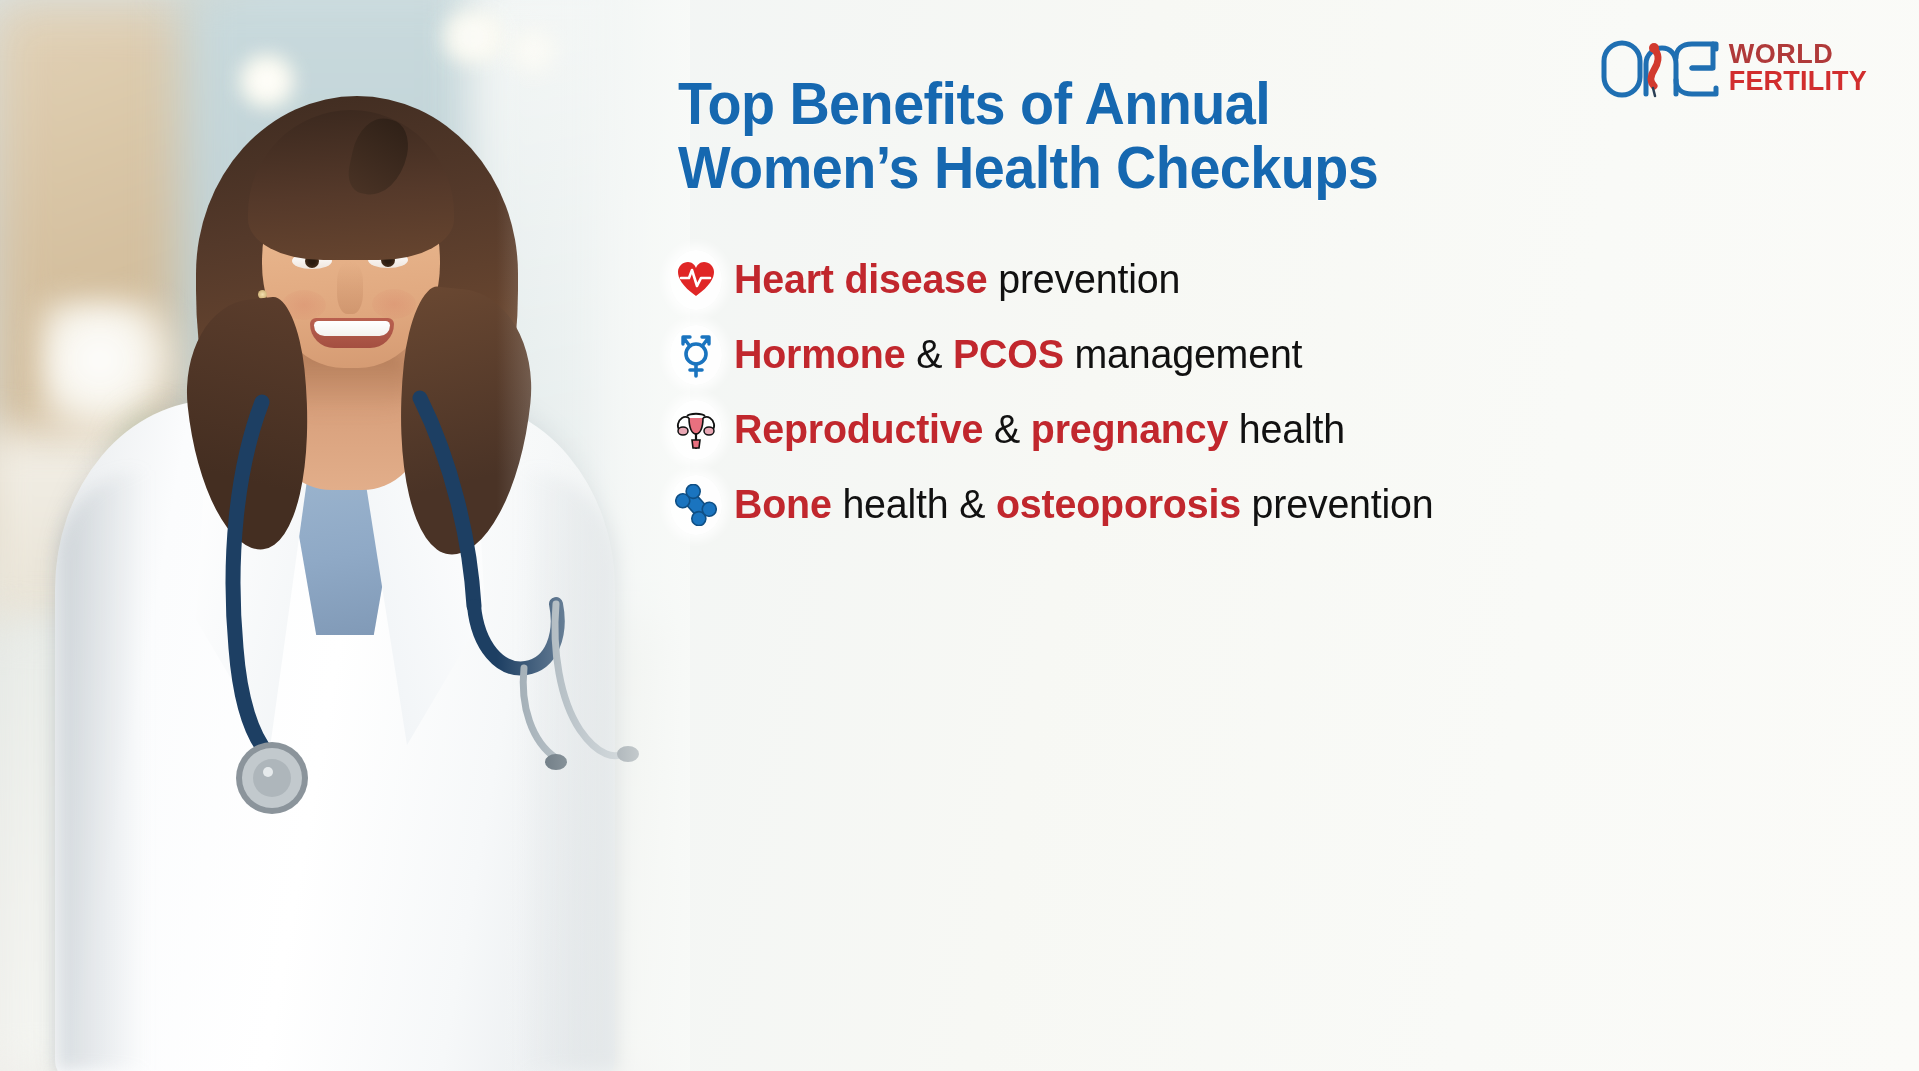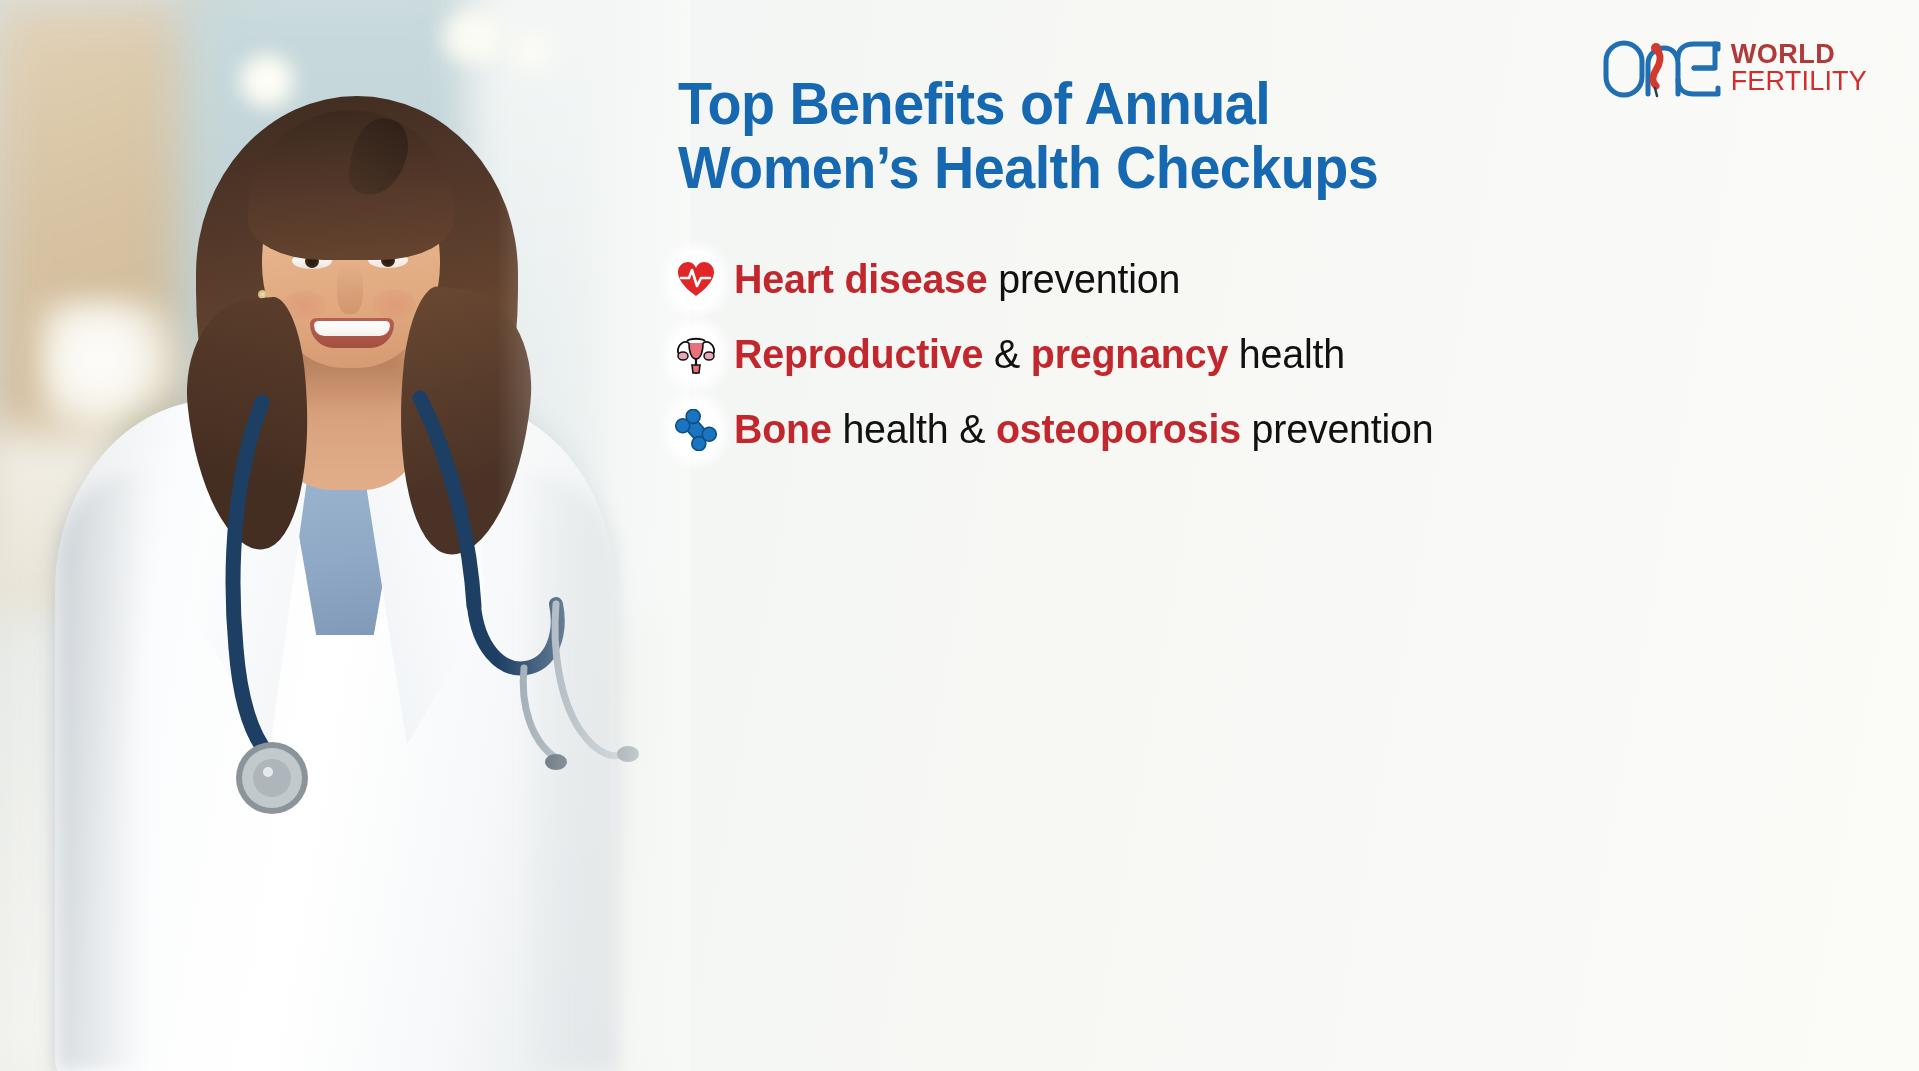--- a/index.html
+++ b/index.html
@@ -226,21 +226,21 @@
     position:absolute; right:52px; top:36px;
     display:flex; align-items:center; gap:9px;
   }
   .logo-mark{ width:126px; height:64px; display:block; }
   .logo-words{ display:flex; flex-direction:column; line-height:1.0; margin-left:-6px; }
   .logo-world{
     font-size:27px; font-weight:700; letter-spacing:.5px;
     color:#b03a3a; font-family:"Liberation Sans", sans-serif;
   }
   .logo-fertility{
-    font-size:27px; font-weight:400; letter-spacing:.2px;
+    font-size:27px; font-weight:700; letter-spacing:.2px;
     color:#d12e2e; font-family:"Liberation Sans", sans-serif;text-align:center;
   }
 
   .title{
     position:absolute; left:18px; top:72px; width:810px;
     color:#1668b0;
     font-weight:700;
     font-size:60px;
     line-height:1.07;
     letter-spacing:-.6px;
@@ -383,20 +383,33 @@
           <svg width="40" height="40" viewBox="0 0 40 40">
             <path d="M20 36 C6 26 2 18 2 12 C2 6 7 2 12 2 C16 2 19 5 20 8 C21 5 24 2 28 2 C33 2 38 6 38 12 C38 18 34 26 20 36 Z" fill="#e02626"></path>
             <path d="M5 18 L13 18 L16 10 L21 26 L25 18 L34 18" fill="none" stroke="#ffffff" stroke-width="2.6" stroke-linecap="round" stroke-linejoin="round"></path>
           </svg>
         </span>
         <span class="btext">
           <span class="hl">Heart disease</span><span class="pl"> prevention</span>
         </span>
       </div>
 
+      <div class="benefit">
+        <span class="bullet-icon">
+          <svg width="36" height="46" viewBox="0 0 36 46">
+            <circle cx="18" cy="22" r="10" fill="none" stroke="#1a74bf" stroke-width="3.6"></circle>
+            <path d="M18 32 L18 44 M12 38 L24 38" stroke="#1a74bf" stroke-width="3.6" stroke-linecap="round"></path>
+            <path d="M11 13 L5 5 M5 5 L12 5 M5 5 L5 12" stroke="#1a74bf" stroke-width="3.4" stroke-linecap="round" stroke-linejoin="round"></path>
+            <path d="M25 13 L31 5 M31 5 L24 5 M31 5 L31 12" stroke="#1a74bf" stroke-width="3.4" stroke-linecap="round" stroke-linejoin="round"></path>
+          </svg>
+        </span>
+        <span class="btext">
+          <span class="hl">Hormone</span><span class="pl"> &amp; </span><span class="hl">PCOS</span><span class="pl"> management</span>
+        </span>
+      </div>
 
       <div class="benefit">
         <span class="bullet-icon">
           <svg width="44" height="40" viewBox="0 0 44 40">
             <path d="M15 8 C15 18 18 24 22 24 C26 24 29 18 29 8" fill="#e8707f" stroke="#111" stroke-width="1.6"></path>
             <path d="M22 24 L22 38" stroke="#111" stroke-width="2.2" stroke-linecap="round"></path>
             <path d="M18 30 L26 30 L25 38 L19 38 Z" fill="#e8707f" stroke="#111" stroke-width="1.6"></path>
             <path d="M15 8 C10 5 5 9 4 14 C3 19 7 23 11 22" fill="none" stroke="#111" stroke-width="1.8"></path>
             <path d="M29 8 C34 5 39 9 40 14 C41 19 37 23 33 22" fill="none" stroke="#111" stroke-width="1.8"></path>
             <ellipse cx="9" cy="21" rx="5" ry="4" fill="#e8a7b4" stroke="#111" stroke-width="1.5"></ellipse>

